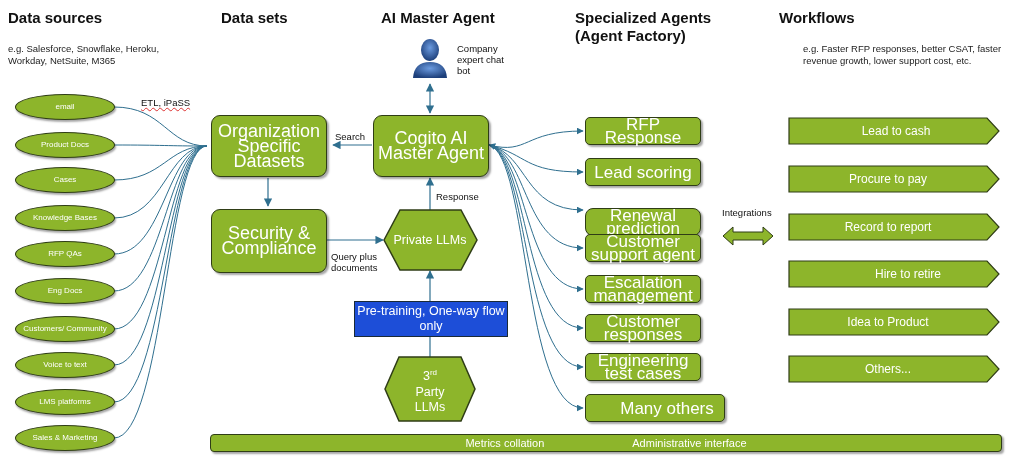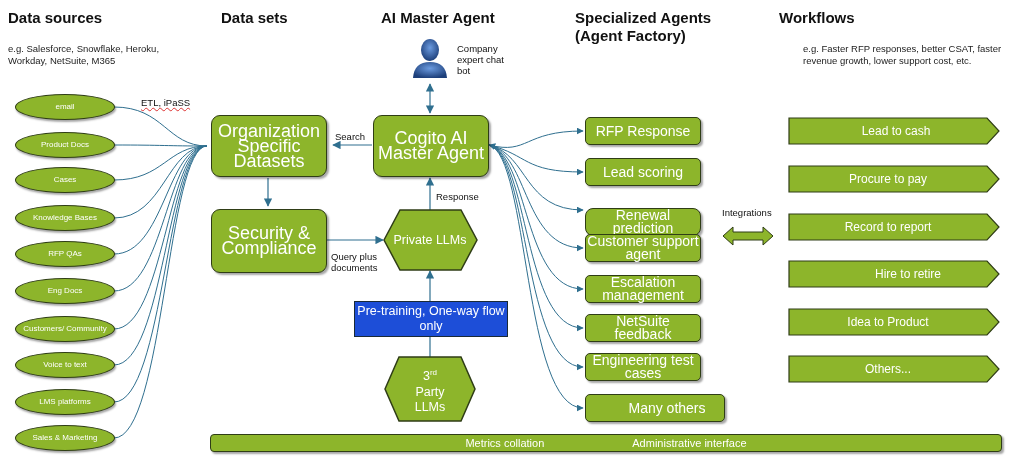--- a/index.html
+++ b/index.html
@@ -3,21 +3,21 @@
 <meta charset="utf-8">
 <style>
   html, body { margin: 0; padding: 0; background: #ffffff; }
   body { width: 1011px; height: 457px; position: relative; overflow: hidden; font-family: "Liberation Sans", sans-serif; color: #111; }
   .abs { position: absolute; }
   .col-title { font-weight: bold; font-size: 15px; color: #111; line-height: 19px; }
   .note { font-size: 9.5px; line-height: 12px; color: #222; }
   .green { background: #8db52b; color: #fff; border: 1.5px solid #2f3d16; box-shadow: 2px 2px 2px rgba(0,0,0,0.35); }
   .box { border-radius: 9px; display: flex; align-items: center; justify-content: center; text-align: center; font-size: 18px; line-height: 15px; }
   .ellipse { border-radius: 50%; display: flex; align-items: center; justify-content: center; text-align: center; font-size: 8px; line-height: 10px; width: 98px; height: 24px; left: 15px; border: 1.5px solid #2f3d16; background: #8db52b; color:#fff; box-shadow: 1px 2px 2px rgba(0,0,0,0.35); }
-  .agent { left: 585px; width: 114px; height: 26px; border-radius: 5px; display:flex; align-items:center; justify-content:center; text-align:center; font-size: 14px; line-height: 13px; }
+  .agent { left: 585px; width: 114px; height: 26px; border-radius: 5px; display:flex; align-items:center; justify-content:center; text-align:center; font-size: 17px; line-height: 13px; }
   .label-sm { font-size: 9.5px; line-height: 11px; color: #111; }
   svg { position: absolute; left: 0; top: 0; }
   .hex-text { display:flex; align-items:center; justify-content:center; text-align:center; color:#fff; font-size:12.5px; line-height:15px; }
   .wf-text { display:flex; align-items:center; justify-content:center; color:#fff; font-size:12px; }
 </style>
 </head>
 <body>
 
 <svg width="1011" height="457">
   <defs>
@@ -132,21 +132,21 @@
   <span><span>3</span><sup style="font-size:8px;">rd</sup></span>
   <span style="width:40px;">Party LLMs</span>
 </div>
 
 <div id="agents">
     <div class="abs green agent" style="top: 117px;">RFP Response</div>
     <div class="abs green agent" style="top: 158px;">Lead scoring</div>
     <div class="abs green agent" style="top: 208px; border-radius: 8px;">Renewal prediction</div>
     <div class="abs green agent" style="top: 234px;">Customer support agent</div>
     <div class="abs green agent" style="top: 275px;">Escalation management</div>
-    <div class="abs green agent" style="top: 314px;">NetSuite feedback</div>
+    <div class="abs green agent" style="top: 314px;">Customer responses</div>
     <div class="abs green agent" style="top: 353px;">Engineering test cases</div>
     <div class="abs green agent" style="top: 394px; padding-left: 24px;">Many others</div>
   </div>
 
 <div class="abs label-sm" style="left:722px;top:207px;">Integrations</div>
 
 <div id="workflows">
     <div class="abs wf-text" style="left: 789px; width: 198px; top: 118px; height: 26px; padding-left: 8px;">Lead to cash</div>
     <div class="abs wf-text" style="left: 789px; width: 198px; top: 166px; height: 26px;">Procure to pay</div>
     <div class="abs wf-text" style="left: 789px; width: 198px; top: 214px; height: 26px;">Record to report</div>

